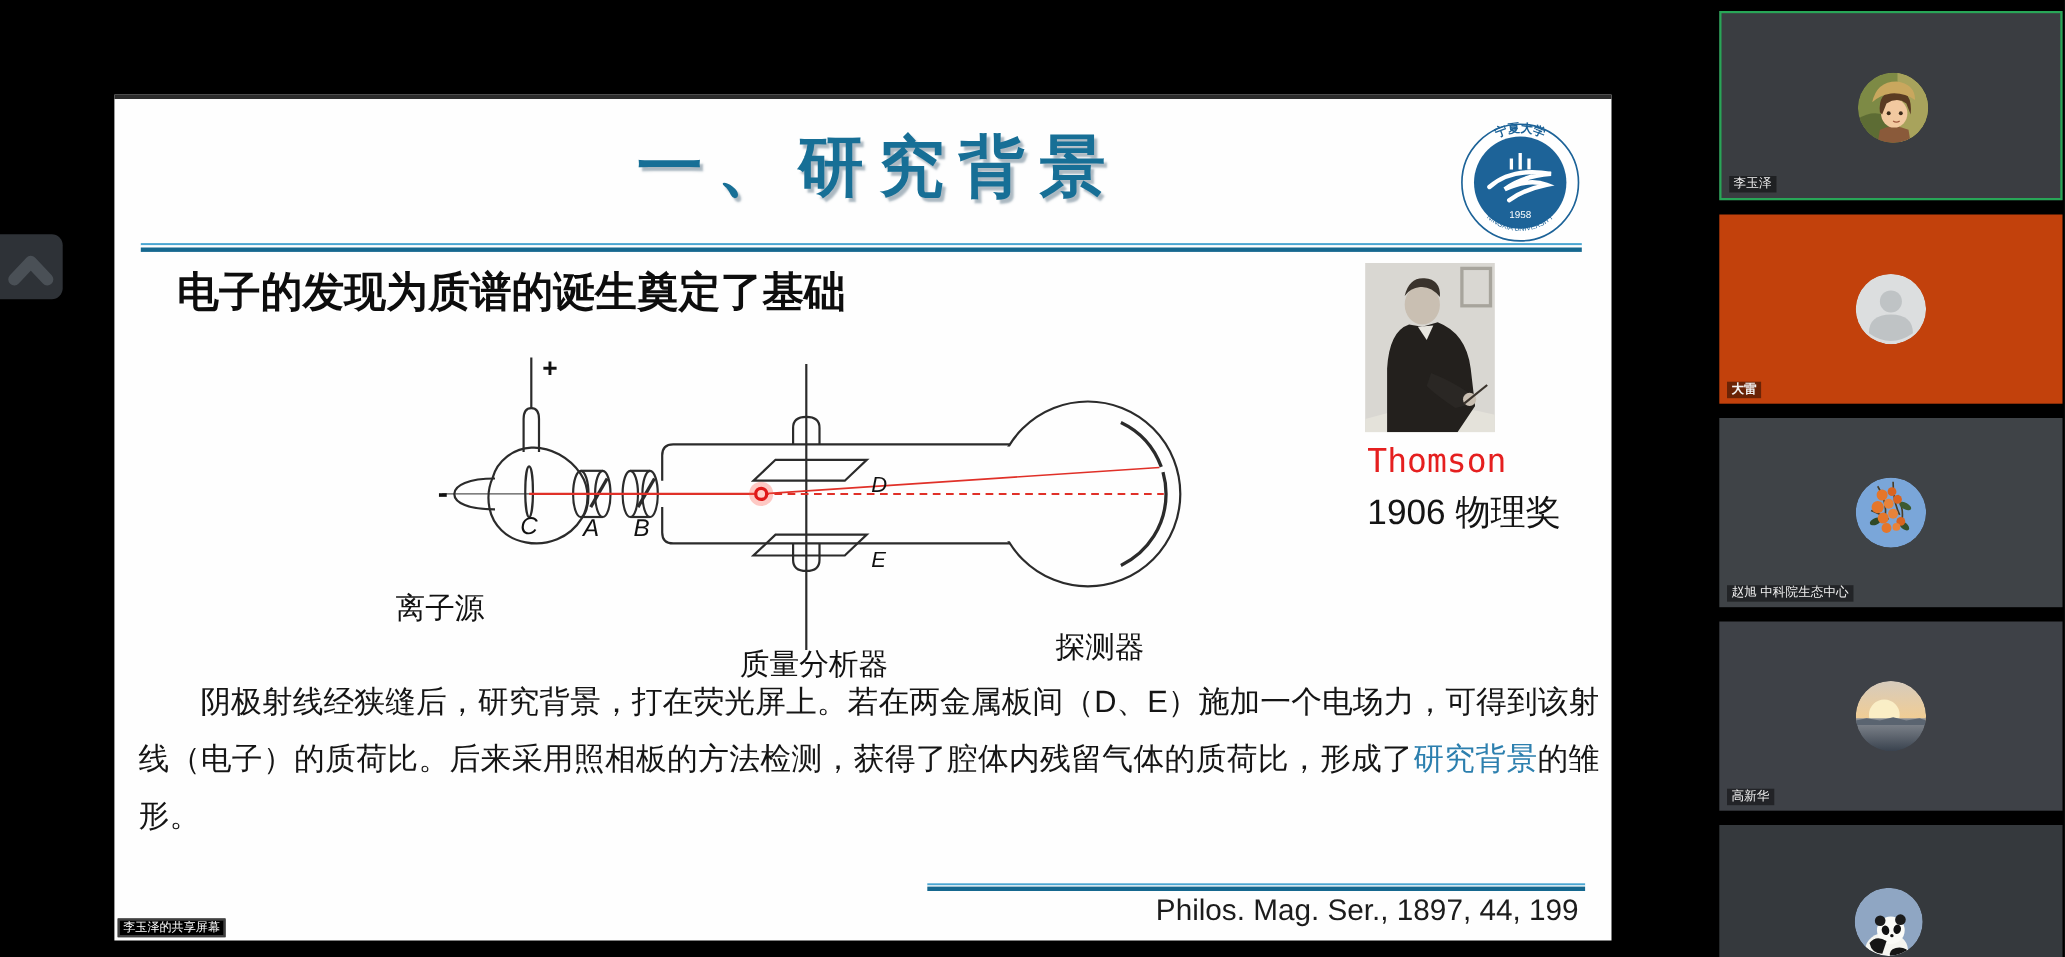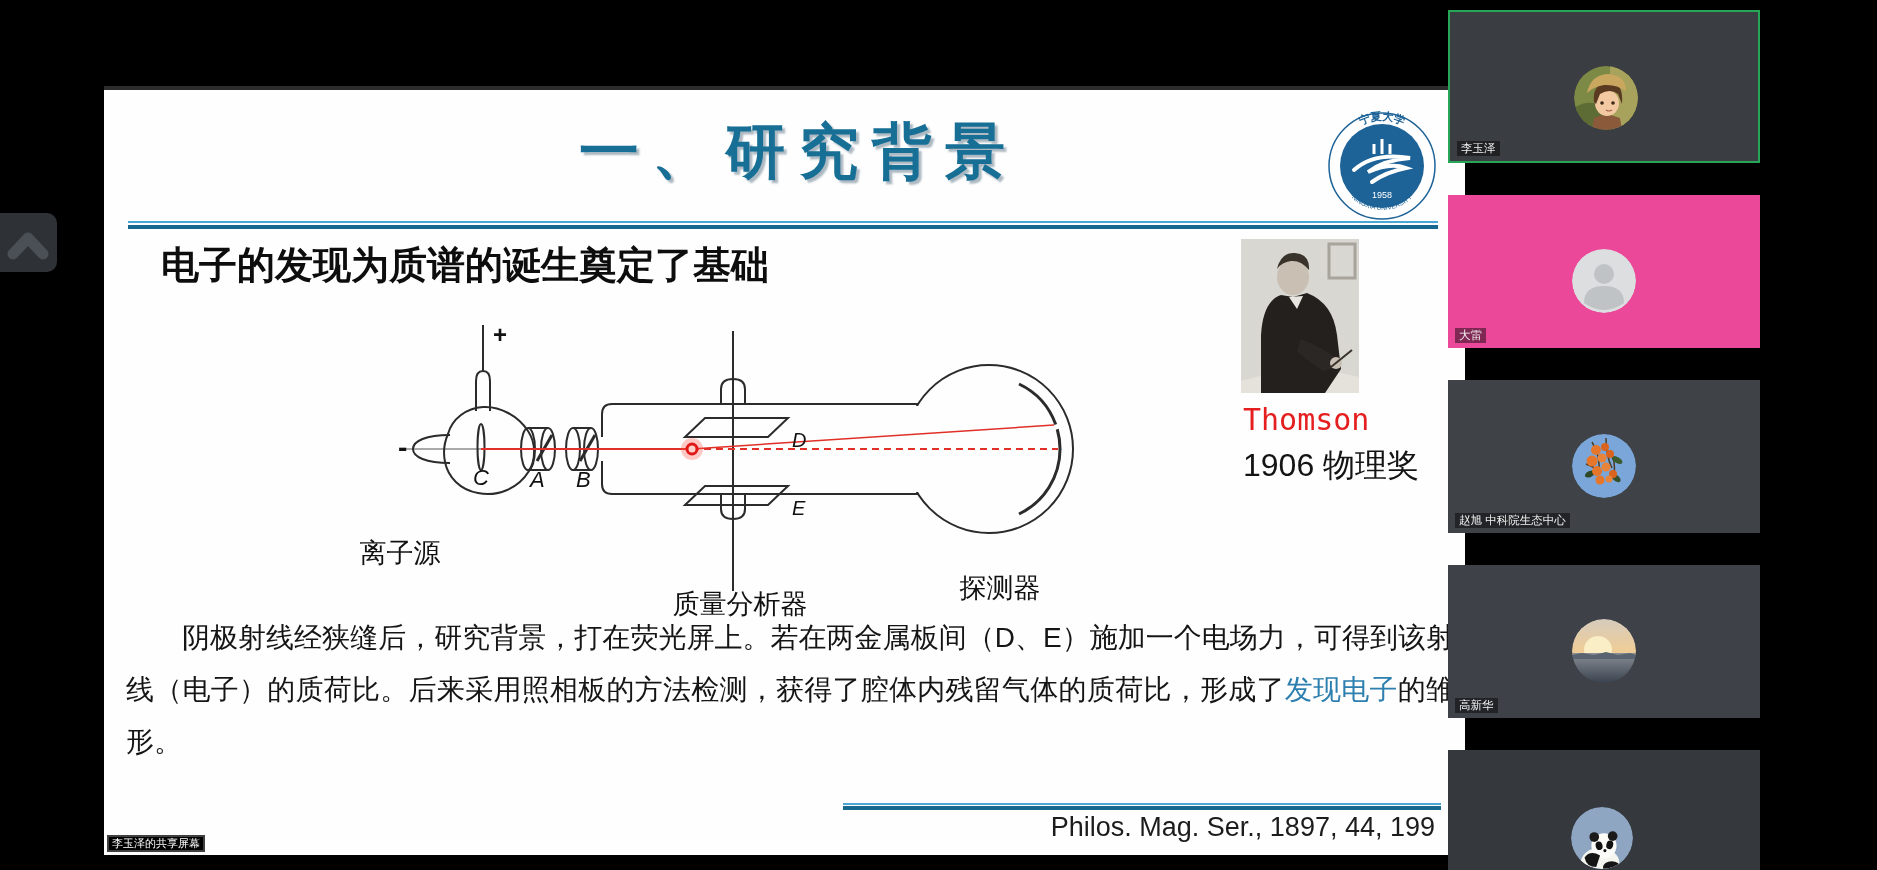--- a/index.html
+++ b/index.html
@@ -39,26 +39,26 @@
   .cite-rule .l1{height:2px;background:#4aa6d2;}
   .cite-rule .gap{height:1px;background:#fefefe;}
   .cite-rule .l2{height:4px;background:#16688f;}
   .citation{position:absolute;left:739px;top:722px;width:592px;text-align:right;
     font-size:27px;color:#1c1c1c;}
 
   .share-badge{position:absolute;left:107px;top:835px;background:#000;color:#fff;
     font-size:11px;line-height:13px;padding:0 3px;border:2px solid #404040;}
 
   
-  .tile{position:absolute;left:1448px;width:312px;height:153px;box-sizing:border-box;overflow:hidden;}
+  .tile{position:absolute;left:1563px;width:312px;height:172px;box-sizing:border-box;overflow:hidden;}
   .tile .avatar{position:absolute;left:124px;top:54px;width:64px;height:64px;border-radius:50%;overflow:hidden;}
   .name-chip{position:absolute;left:7px;bottom:5px;font-size:11.5px;line-height:13px;
     color:#f2f2f2;background:rgba(0,0,0,0.45);padding:1px 4px;}
   .t1{top:10px;background:#3a3d41;border:2px solid #28a657;}
-  .t2{top:195px;background:#ec4899;}
+  .t2{top:195px;background:#c2410c;font-weight:bold;}
   .t3{top:380px;background:#3f4347;}
   .t4{top:565px;background:#3e4147;}
   .t5{top:750px;background:#35393d;}
   .t5 .avatar{top:57px;left:123px;width:62px;height:62px;}
 </style>
 </head>
 <body>
 
 <div id="screen">
 
@@ -168,21 +168,21 @@
       <path d="M60,100 Q80,108 94,118 L98,128 L82,132 Q64,120 56,112 Z" fill="#2a2724"></path>
       <circle cx="95" cy="124" r="6" fill="#c9bfb2"></circle>
       <line x1="90" y1="128" x2="111" y2="111" stroke="#3a332c" stroke-width="2"></line>
     </svg>
 
     <div class="thomson-block">
       <div class="thomson-name">Thomson</div>
       <div class="thomson-line">1906 物理奖</div>
     </div>
 
-    <p class="body-paragraph"><span>阴极射线经狭缝后，研究背景，打在荧光屏上。若在两金属板间（D、E）施加一个电场力，可得到该射线（电子）的质荷比。后来采用照相板的方法检测，获得了腔体内残留气体的质荷比，形成了</span><span class="hl">发现电子</span><span>的雏形。</span></p>
+    <p class="body-paragraph"><span>阴极射线经狭缝后，研究背景，打在荧光屏上。若在两金属板间（D、E）施加一个电场力，可得到该射线（电子）的质荷比。后来采用照相板的方法检测，获得了腔体内残留气体的质荷比，形成了</span><span class="hl">研究背景</span><span>的雏形。</span></p>
 
     <div class="cite-rule">
       <div class="l1"></div>
         <div class="gap"></div>
         <div class="l2"></div>
     </div>
     <div class="citation">Philos. Mag. Ser., 1897, 44, 199</div>
   </div>
 
   <div class="share-badge">李玉泽的共享屏幕</div>

